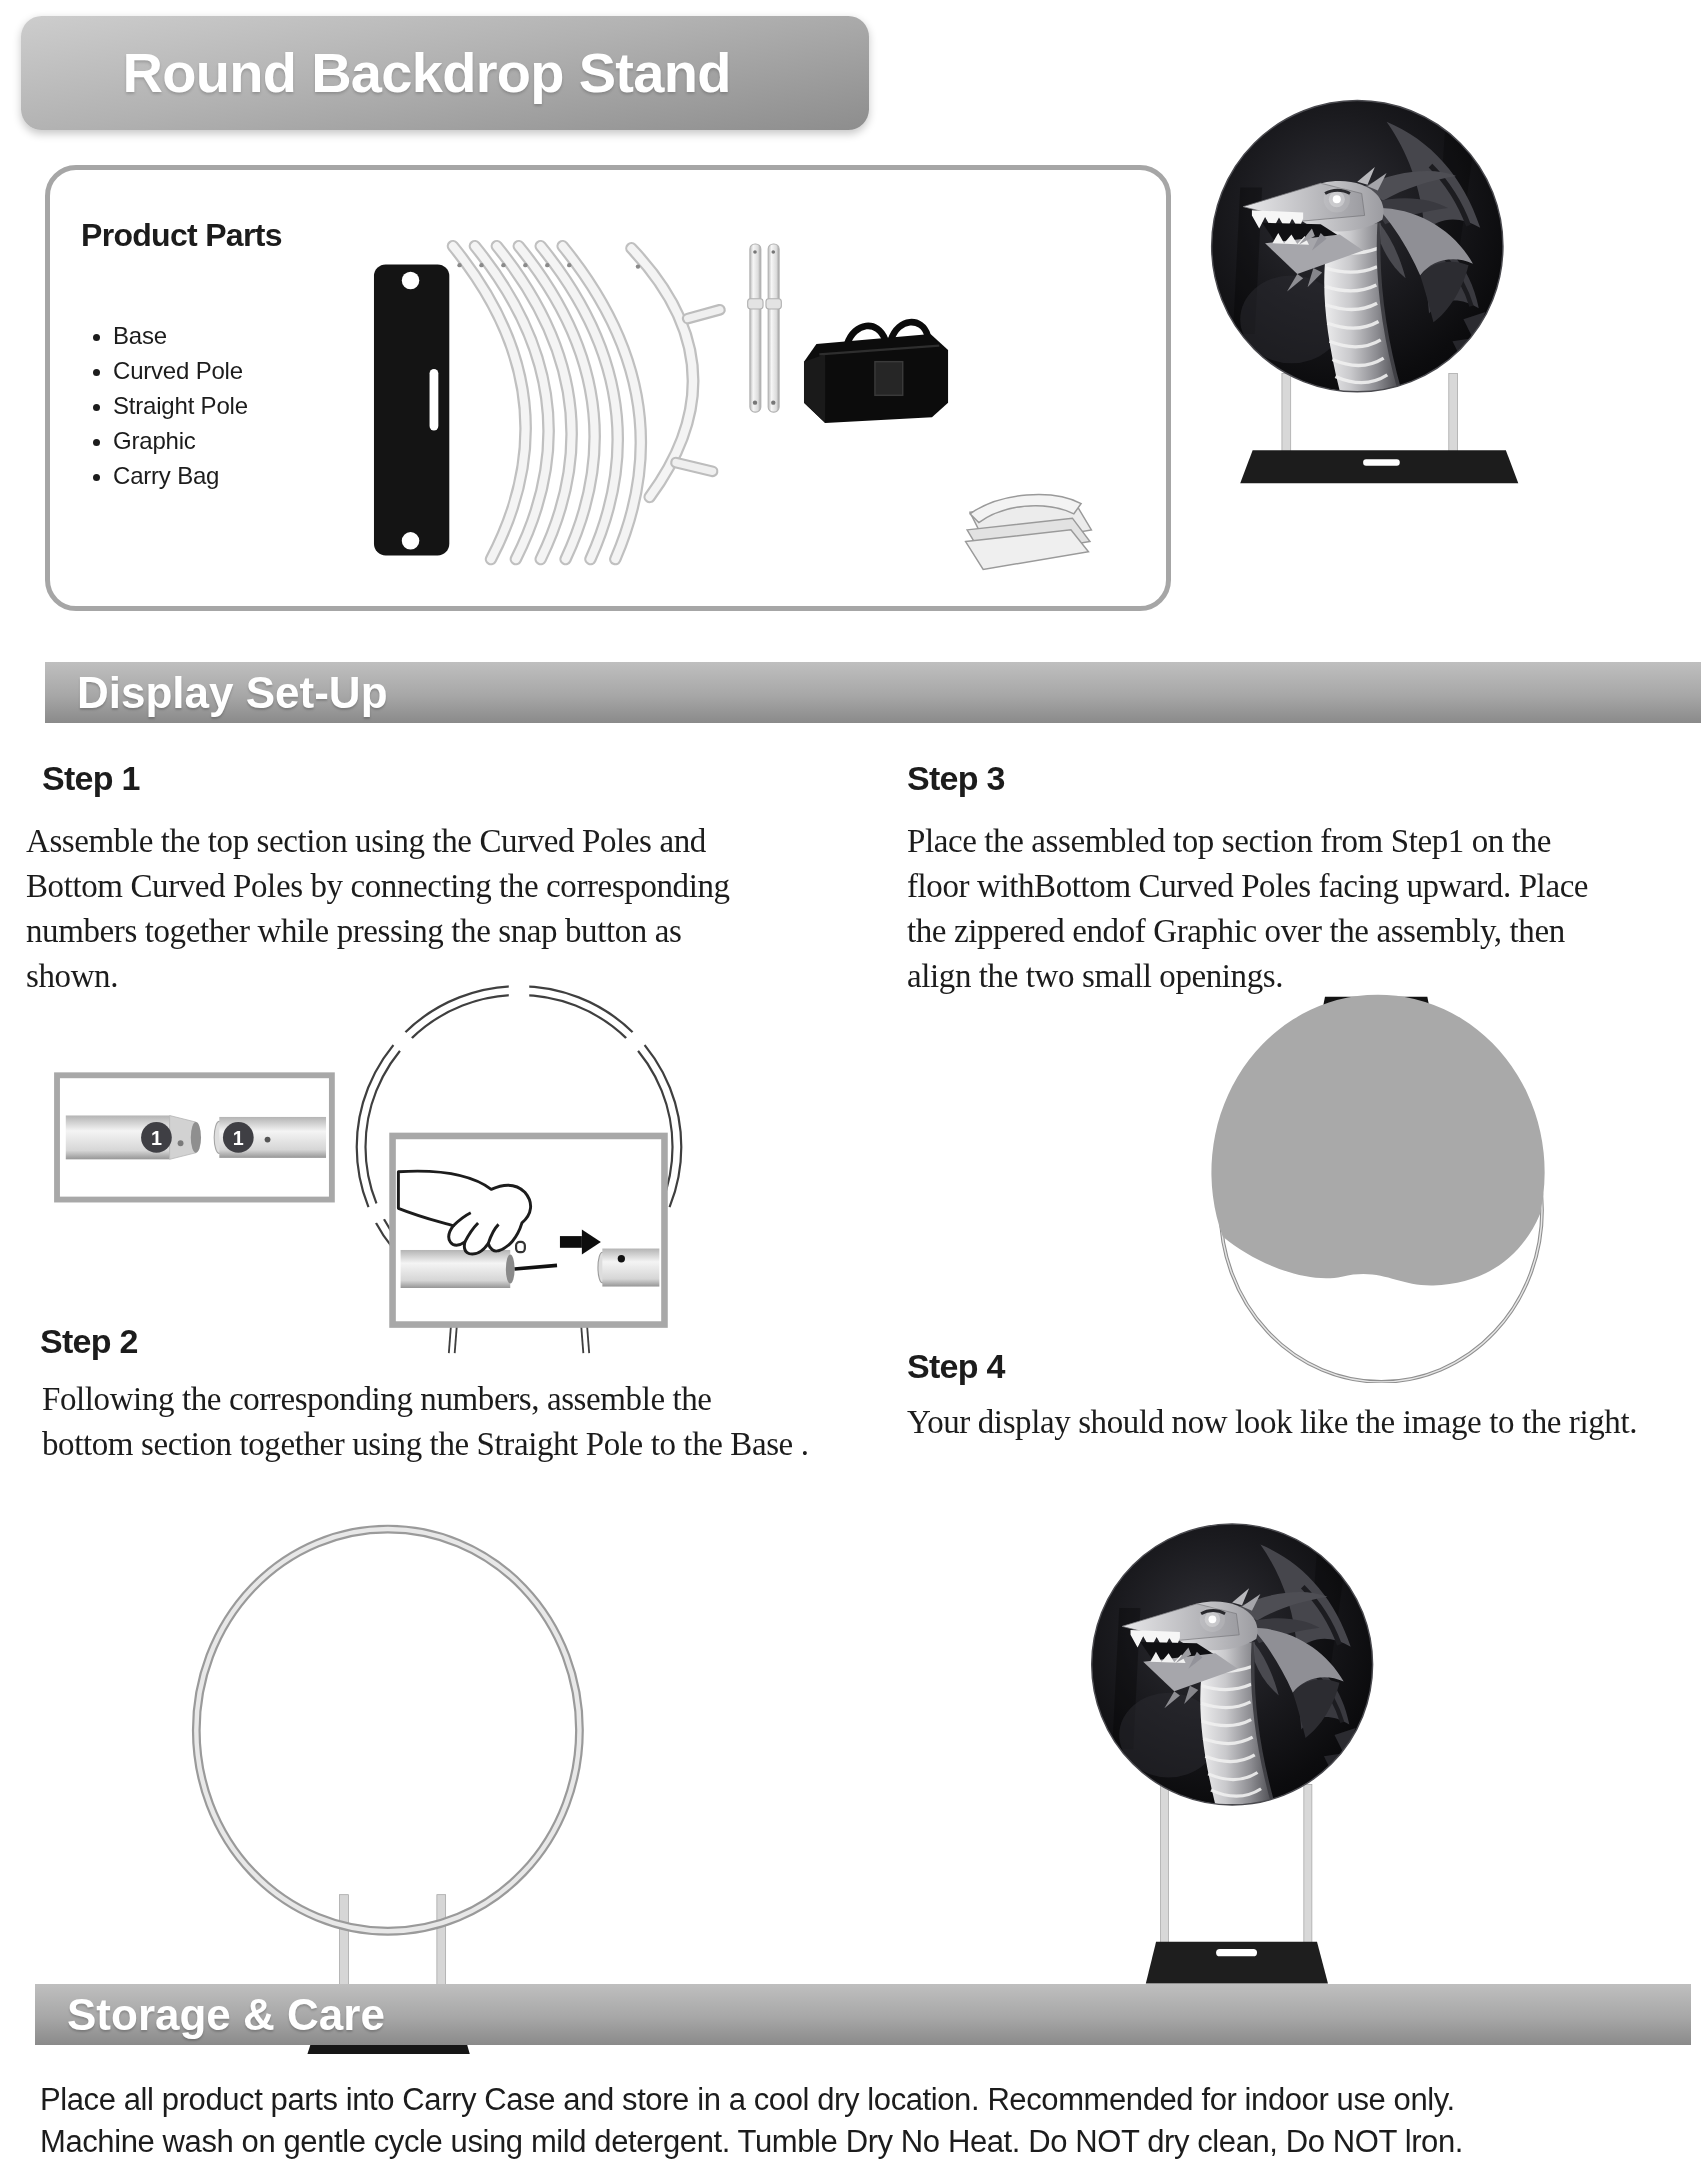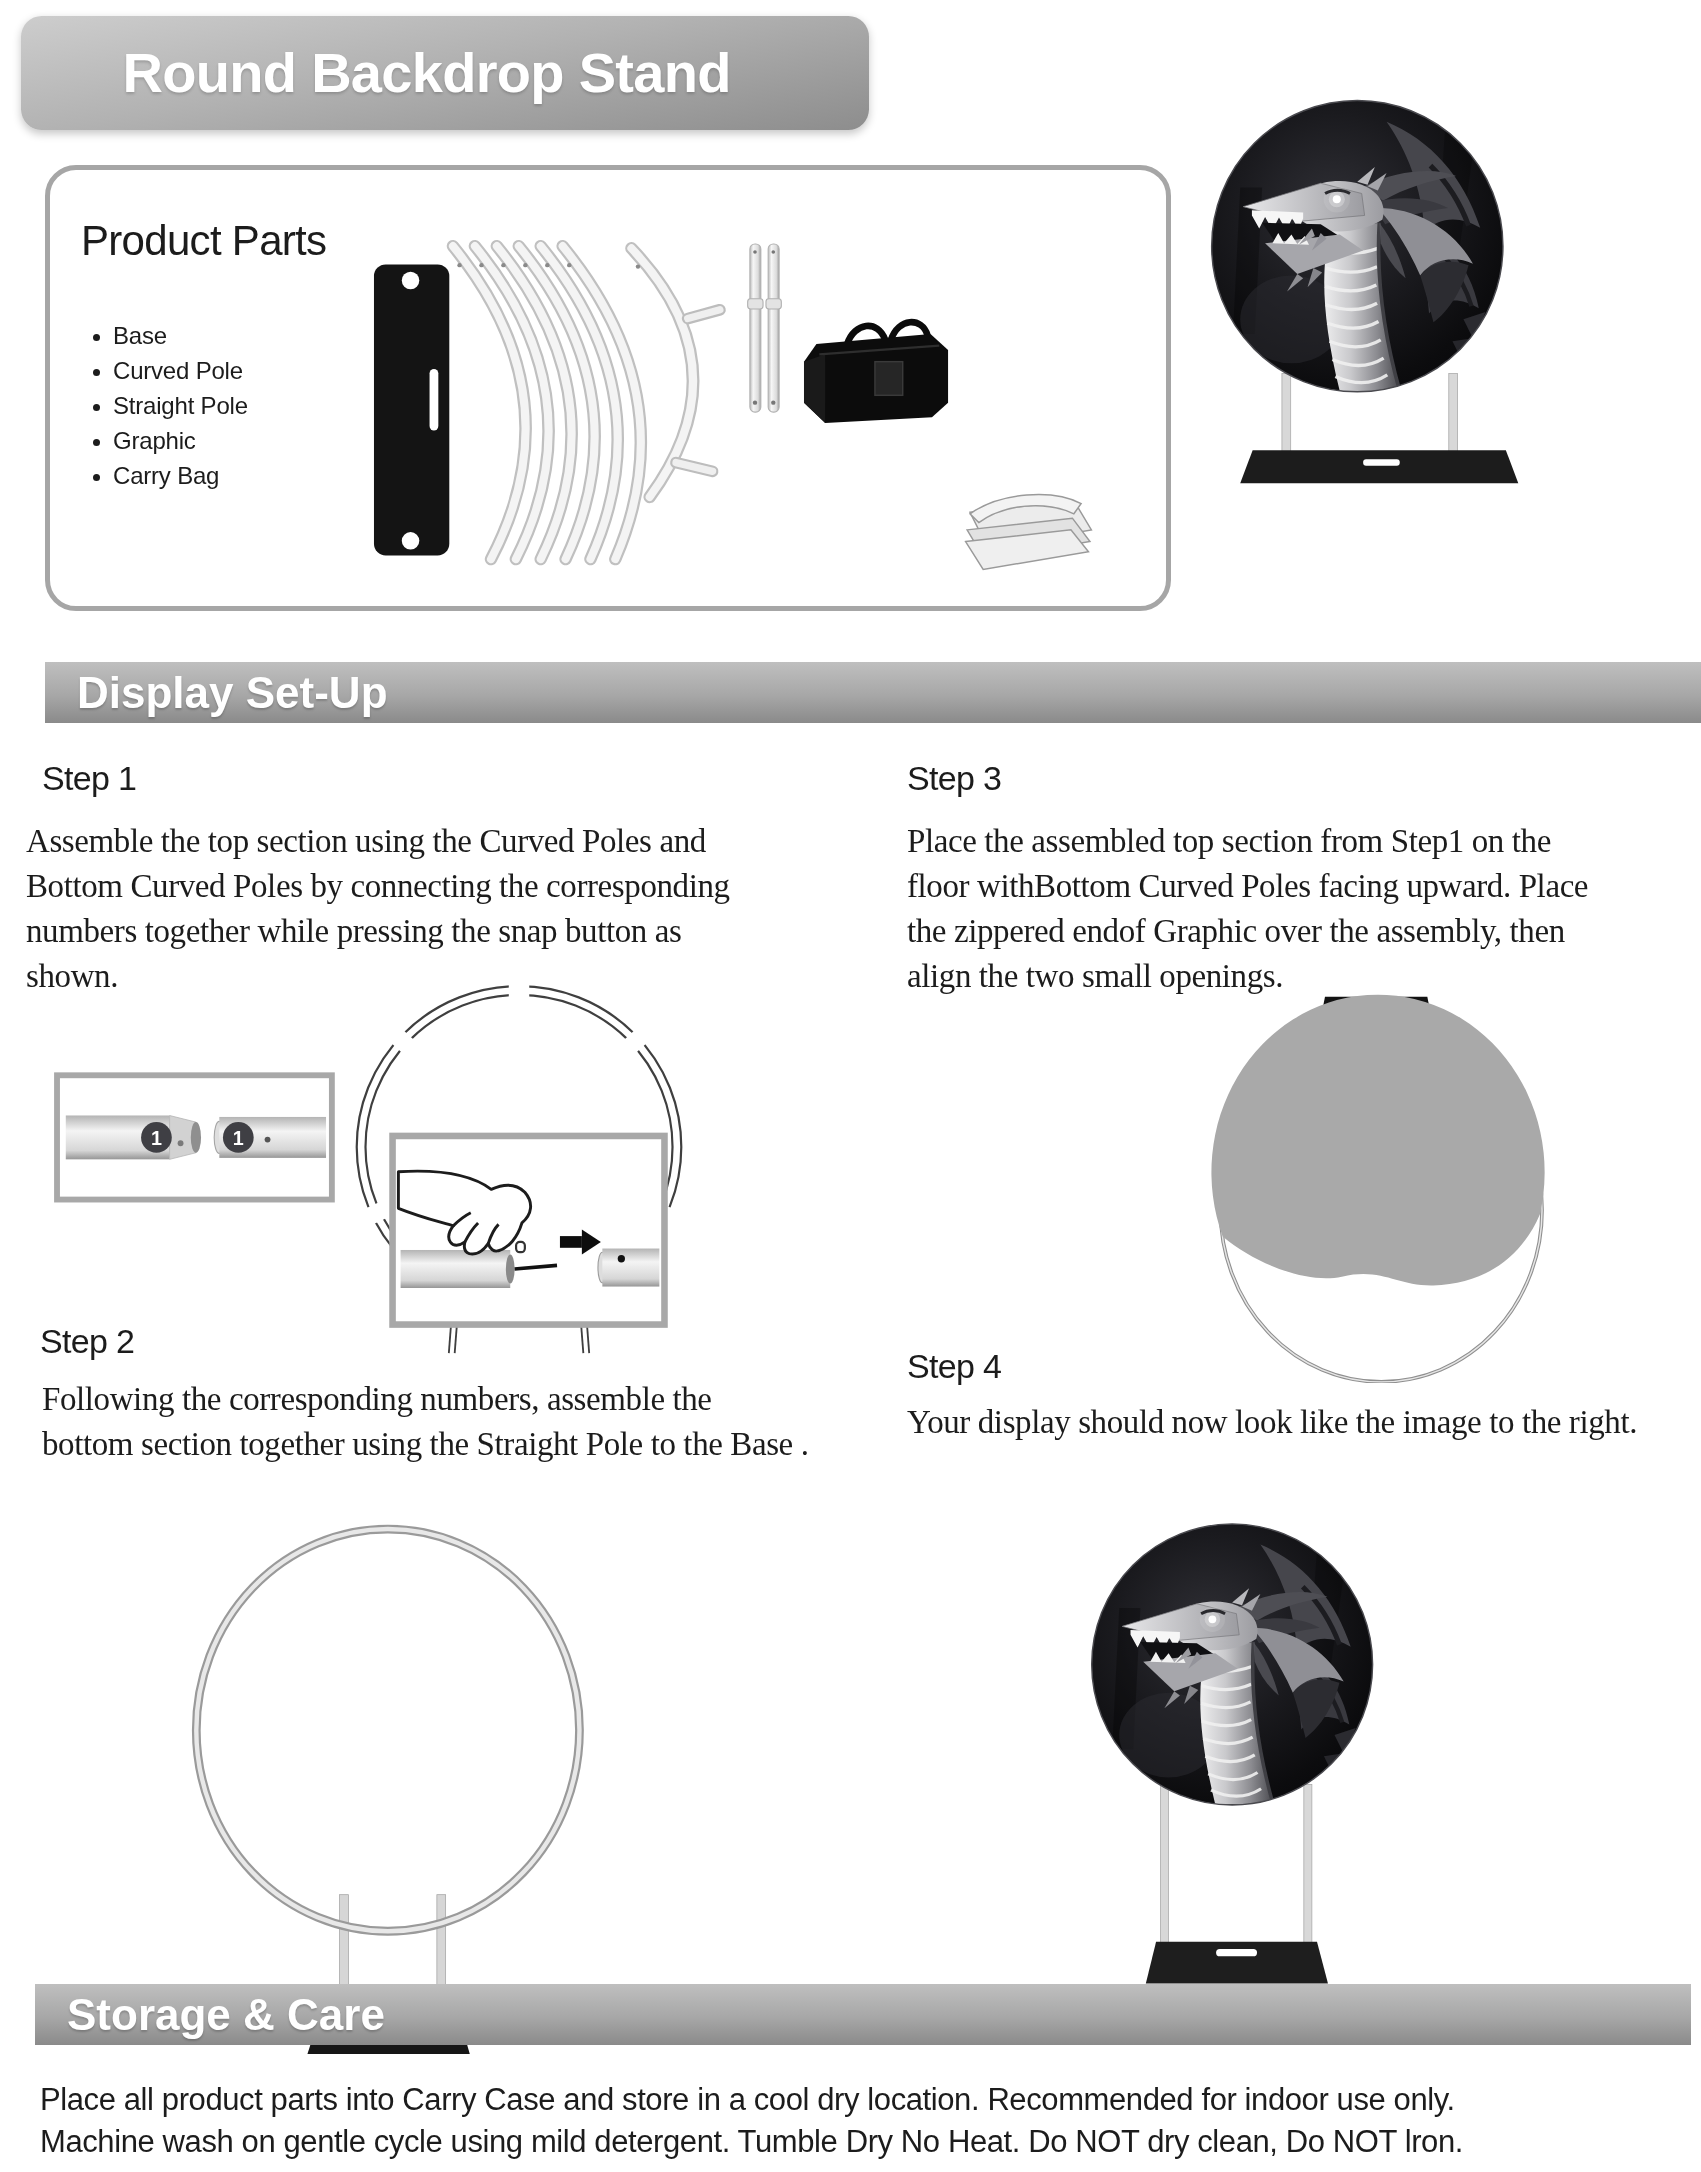--- a/index.html
+++ b/index.html
@@ -5,24 +5,24 @@
   html,body{margin:0;padding:0;background:#ffffff;}
   body{width:1701px;height:2172px;position:relative;font-family:"Liberation Sans",sans-serif;color:#1c1c1c;overflow:hidden;}
   .abs{position:absolute;}
   .title-banner{left:20.5px;top:16px;width:848px;height:114px;border-radius:20.5px;
     background:linear-gradient(170deg,#cdcdcd 0%,#b2b2b2 45%,#8d8d8d 100%);
     box-shadow:0 3.7px 8.8px rgba(0,0,0,.22);}
   .title-banner .t{font-size:56px;font-weight:bold;color:#ffffff;line-height:114px;padding-left:102px;letter-spacing:-0.7px;text-shadow:0 2.2px 2.9px rgba(0,0,0,.18);}
   .band{height:61px;background:linear-gradient(180deg,#bfbfbf 0%,#a7a7a7 55%,#8a8a8a 100%);}
   .band .t{font-size:44px;font-weight:bold;color:#ffffff;line-height:61px;padding-left:32px;text-shadow:0 1.5px 2.2px rgba(0,0,0,.2);}
   .parts-box{left:45px;top:165px;width:1126px;height:446px;border:5.1px solid #a6a6a6;border-radius:31px;background:#fff;box-sizing:border-box;}
-  .parts-heading{left:76px;top:212px;font-size:42px;font-weight:normal;letter-spacing:-0.7px;}
+  .parts-heading{left:76px;top:212px;font-size:32px;font-weight:bold;letter-spacing:-0.7px;}
   .parts-list{left:79px;top:313px;margin:0;padding-left:29px;font-size:24px;line-height:35px;letter-spacing:-0.2px;}
   .parts-list li::marker{color:#1c1c1c;font-size:22px;}
-  .step-h{font-size:34px;font-weight:normal;letter-spacing:-0.7px;}
+  .step-h{font-size:34px;font-weight:bold;letter-spacing:-0.7px;}
   .step-p{font-size:33px;line-height:45px;letter-spacing:-0.4px;font-family:Liberation Serif, serif;}
   .foot-p{font-size:31px;line-height:42px;letter-spacing:-0.4px;}
   svg text.badge{font-family:"Liberation Sans",sans-serif;font-size:27px;font-weight:bold;fill:#ffffff;text-anchor:middle;}
 </style>
 </head>
 <body>
 
 <svg width="0" height="0" style="position:absolute" aria-hidden="true">
  <defs>
   <radialGradient id="dgBg" cx="42%" cy="38%" r="75%">

